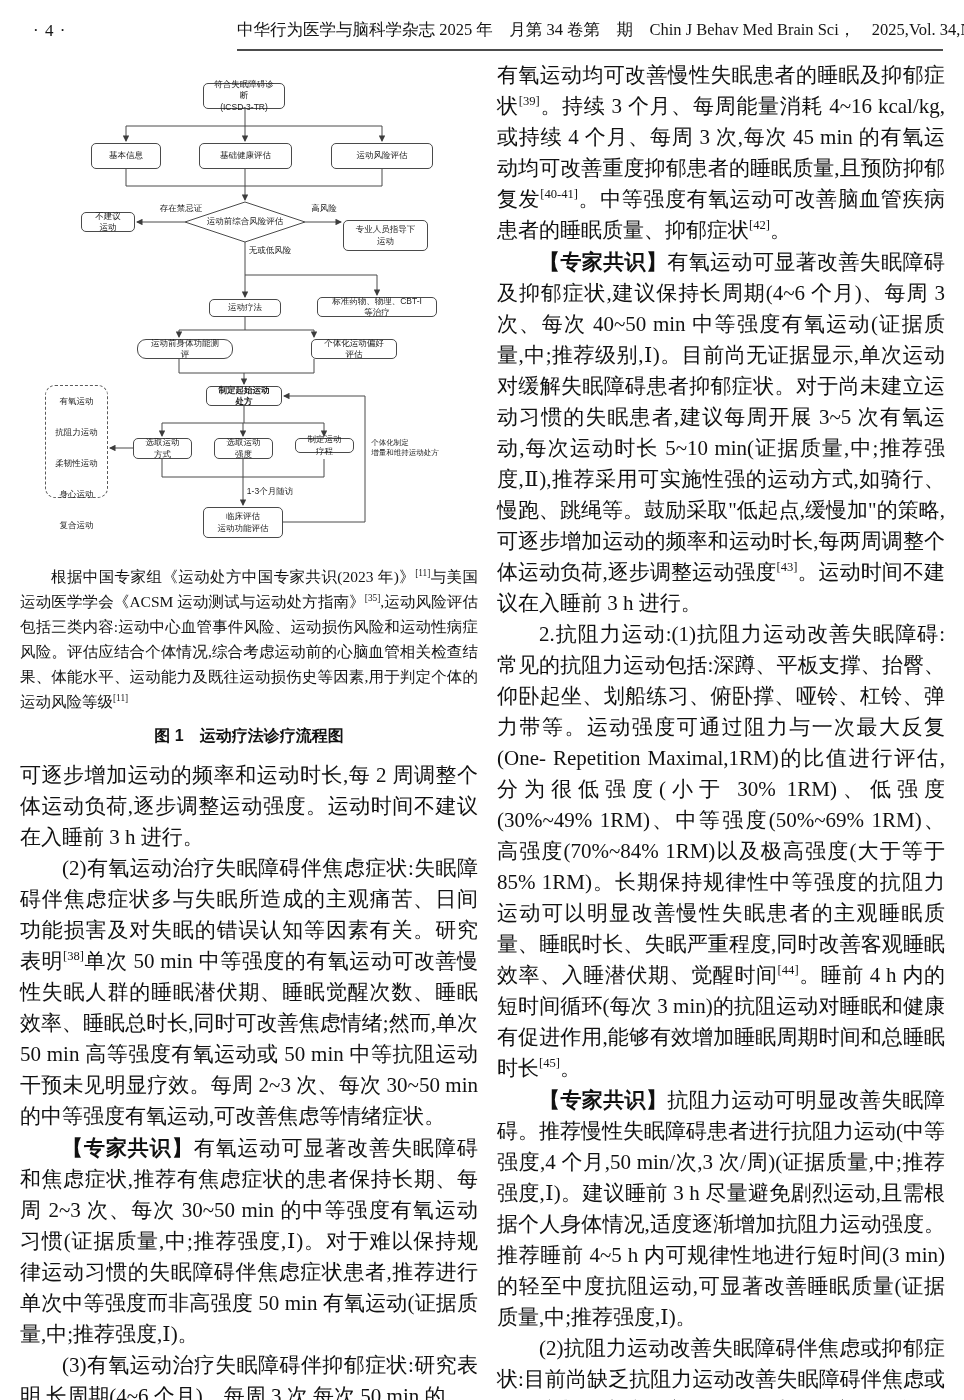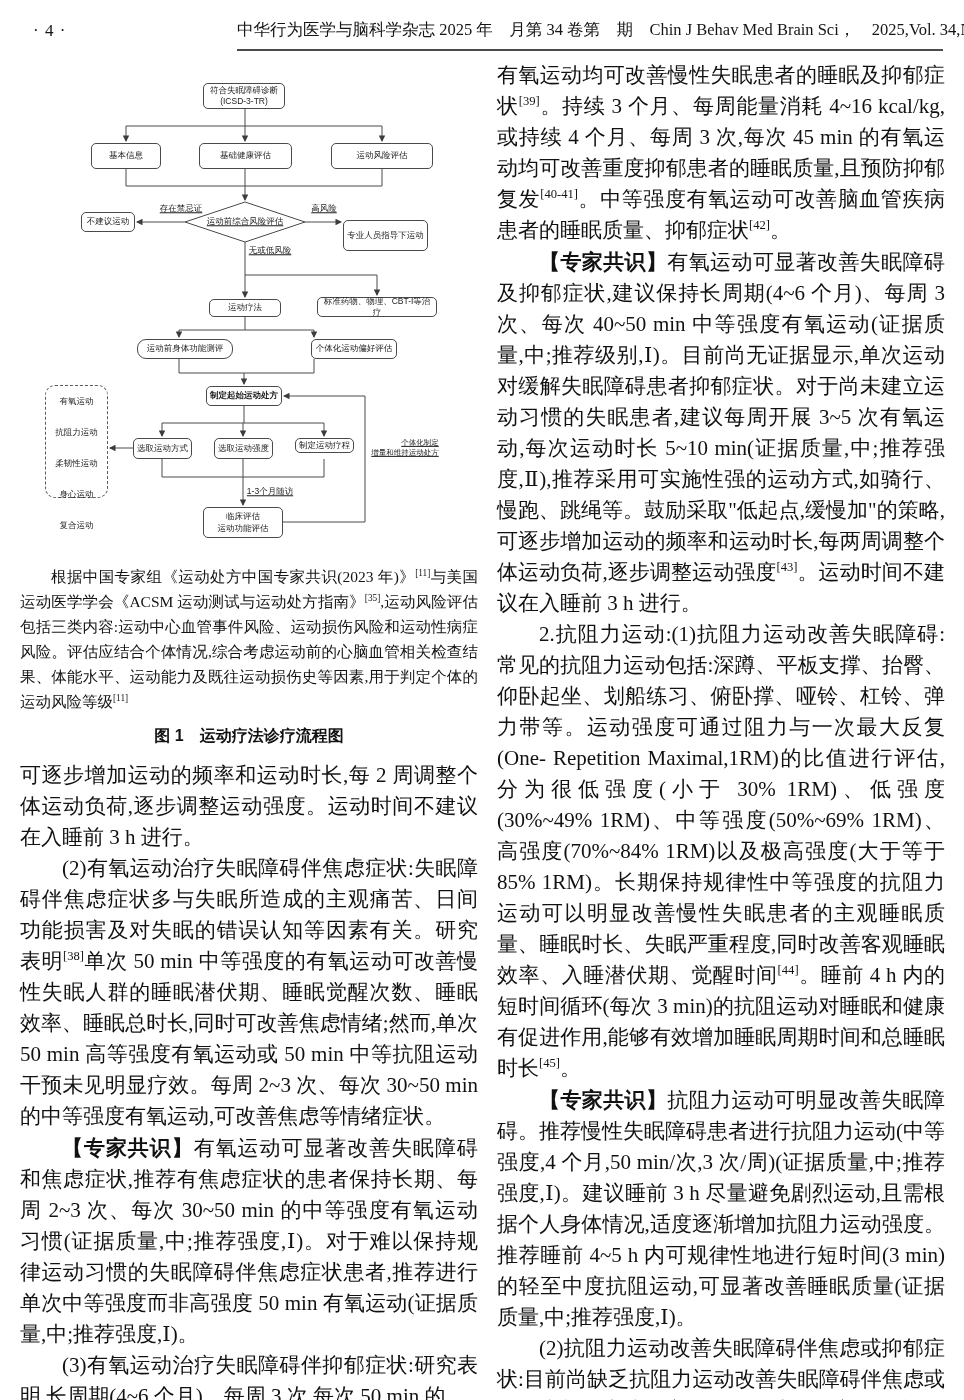--- a/index.html
+++ b/index.html
@@ -26,25 +26,25 @@
   
   #flowchart{
     position:relative;width:460px;height:500px;
     font-family:"Liberation Sans","DejaVu Sans",sans-serif;
   }
   #flowchart svg{position:absolute;left:0;top:0;}
   .fnode{
     position:absolute;background:#fff;border:1px solid #4a4a4a;border-radius:5px;
     display:flex;flex-direction:column;align-items:center;justify-content:center;
     text-align:center;font-size:8.5px;line-height:1.3;color:#1c1c1c;
-    box-sizing:border-box;padding:1px 2px;
+    box-sizing:border-box;padding:1px 10px;
   }
   .flabel{
     position:absolute;transform:translate(-50%,-50%);
-    font-size:8.5px;color:#1c1c1c;white-space:nowrap;text-align:right;line-height:1.35;text-decoration:underline;
+    font-size:8.5px;color:#1c1c1c;white-space:nowrap;text-align:left;line-height:1.35;
   }
   .flabel.small{font-size:7.5px;}
   .fdashed{
     position:absolute;border:1px dashed #5a5a5a;border-radius:10px;background:#fff;
     display:flex;flex-direction:column;justify-content:space-evenly;align-items:center;
     font-size:8.5px;color:#1c1c1c;box-sizing:border-box;
   }
   
   #figure-note{font-size:15.5px;line-height:25px;text-align:justify;margin-top:4px;color:#131313;}
   #figure-note .para{margin:0;}

